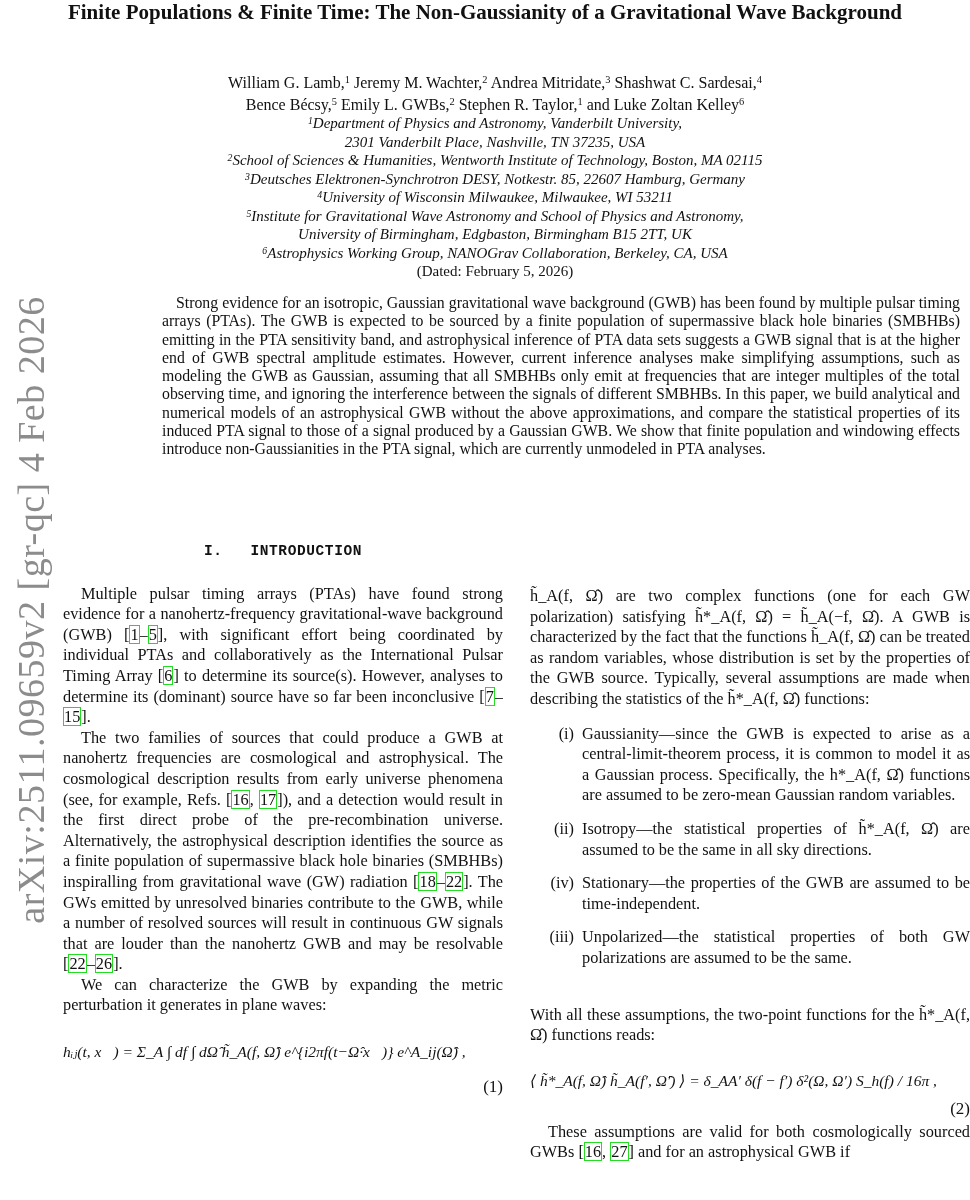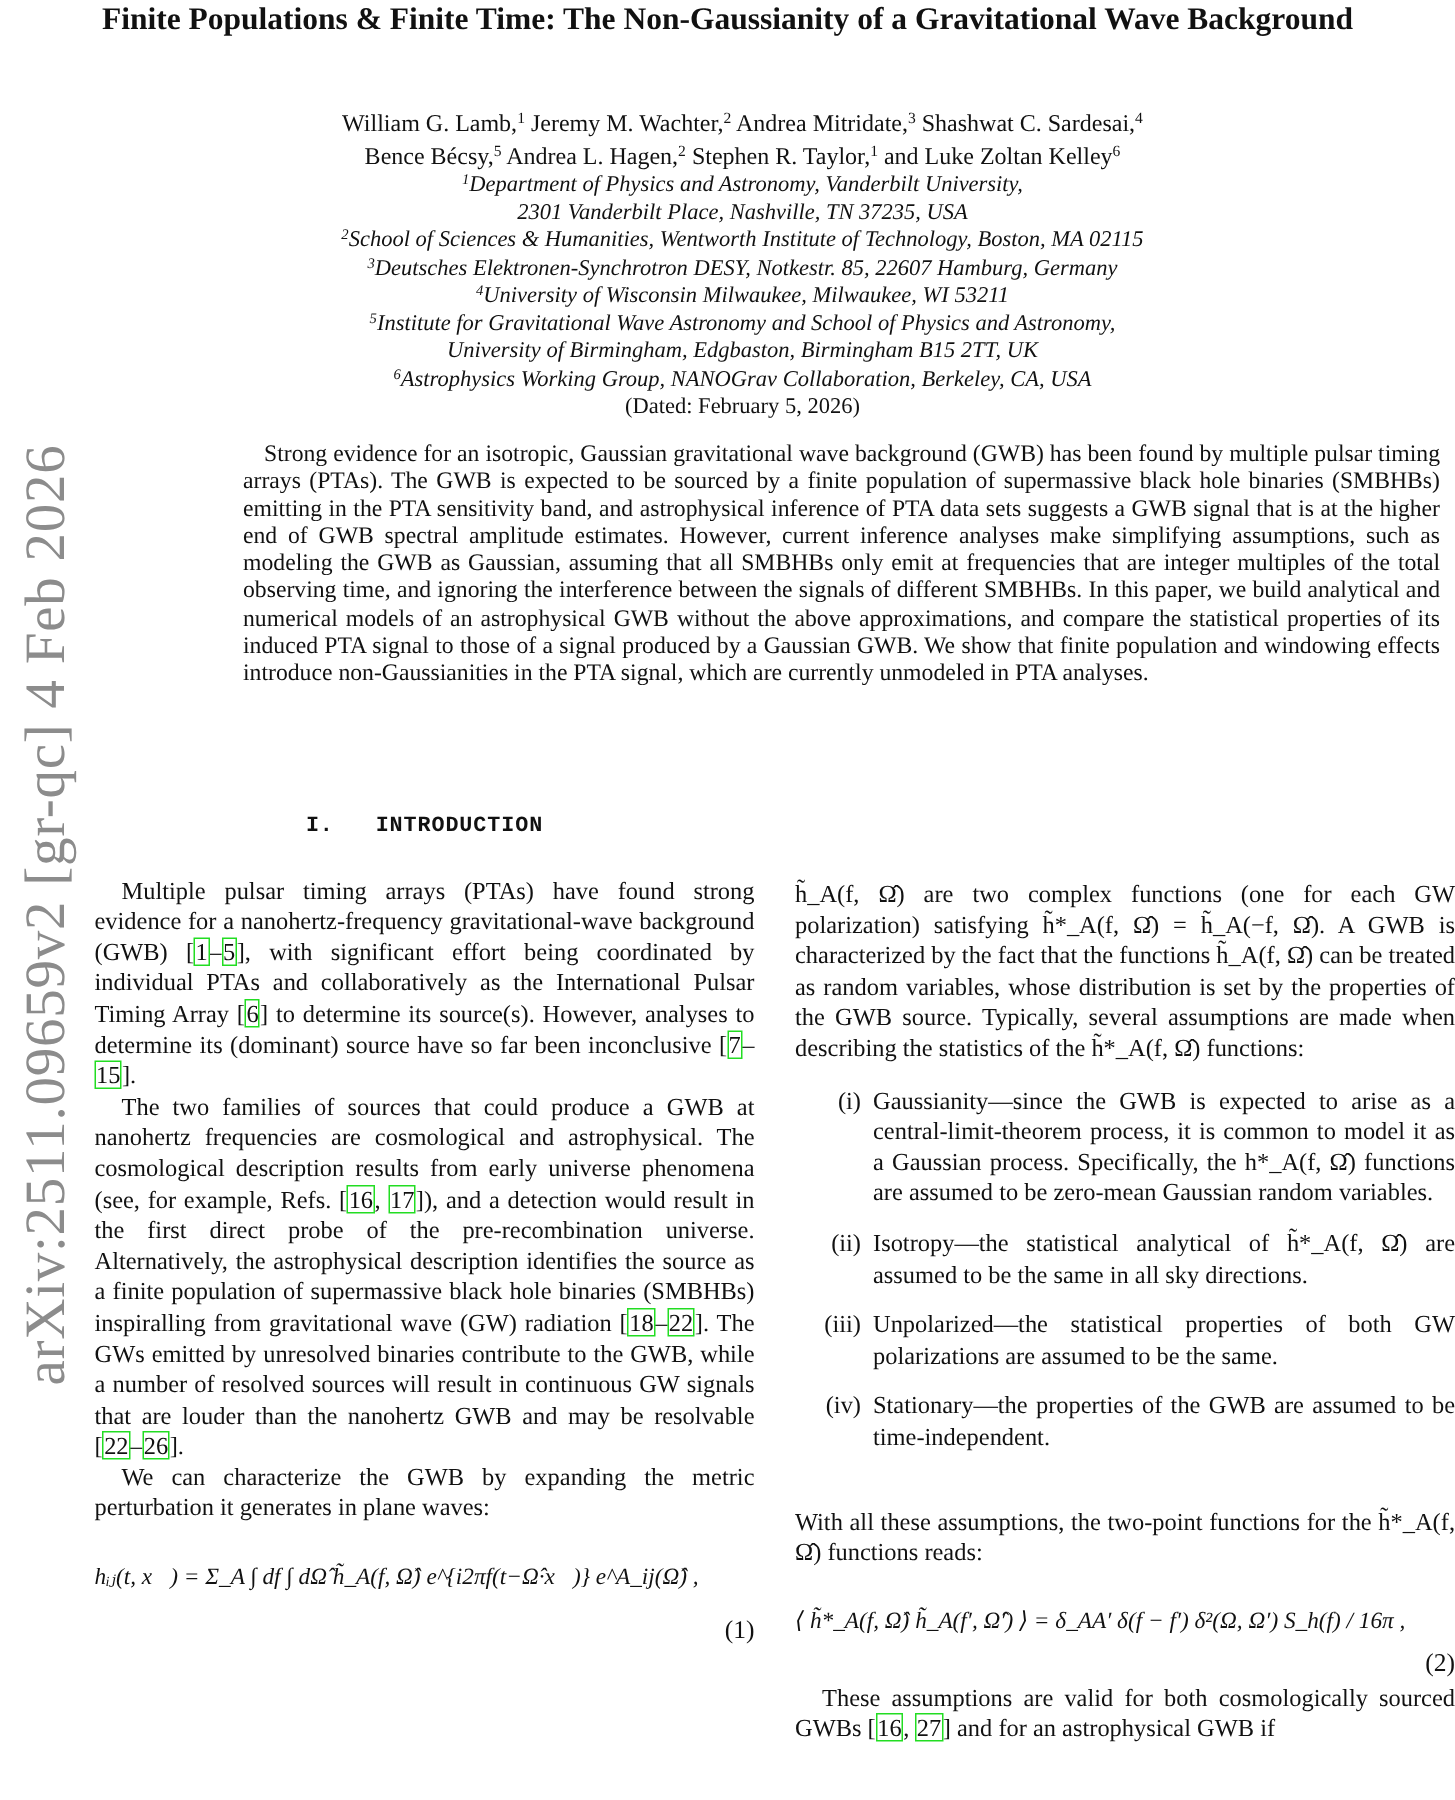--- a/index.html
+++ b/index.html
@@ -87,21 +87,21 @@
 
 <div id="authors">
   <div>
     <span><span>William G. Lamb,</span><sup>1</sup></span>
     <span><span>Jeremy M. Wachter,</span><sup>2</sup></span>
     <span><span>Andrea Mitridate,</span><sup>3</sup></span>
     <span><span>Shashwat C. Sardesai,</span><sup>4</sup></span>
   </div>
   <div>
     <span><span>Bence Bécsy,</span><sup>5</sup></span>
-    <span><span>Andrea L. Hagen,</span><sup>2</sup></span>
+    <span><span>Emily L. GWBs,</span><sup>2</sup></span>
     <span><span>Stephen R. Taylor,</span><sup>1</sup></span>
     <span><span>and Luke Zoltan Kelley</span><sup>6</sup></span>
   </div>
 </div>
 
 <div id="affiliations">
   <div><sup>1</sup><span>Department of Physics and Astronomy, Vanderbilt University,</span></div>
   <div><sup></sup><span>2301 Vanderbilt Place, Nashville, TN 37235, USA</span></div>
   <div><sup>2</sup><span>School of Sciences &amp; Humanities, Wentworth Institute of Technology, Boston, MA 02115</span></div>
   <div><sup>3</sup><span>Deutsches Elektronen-Synchrotron DESY, Notkestr. 85, 22607 Hamburg, Germany</span></div>
@@ -136,29 +136,29 @@
 <div id="col-right" class="col" style="top:550px;">
   <p class="para noindent">h̃_A(f, Ω̂) are two complex functions (one for each GW polarization) satisfying h̃*_A(f, Ω̂) = h̃_A(−f, Ω̂). A GWB is characterized by the fact that the functions h̃_A(f, Ω̂) can be treated as random variables, whose distribution is set by the properties of the GWB source. Typically, several assumptions are made when describing the statistics of the h̃*_A(f, Ω̂) functions:</p>
 
   <ul class="assumptions">
     <li>
       <span class="num">(i)</span>
       <span class="txt">Gaussianity—since the GWB is expected to arise as a central-limit-theorem process, it is common to model it as a Gaussian process. Specifically, the h*_A(f, Ω̂) functions are assumed to be zero-mean Gaussian random variables.</span>
     </li>
     <li>
       <span class="num">(ii)</span>
-      <span class="txt">Isotropy—the statistical analytical of h̃*_A(f, Ω̂) are assumed to be the same in all sky directions.</span>
+      <span class="txt">Isotropy—the statistical properties of h̃*_A(f, Ω̂) are assumed to be the same in all sky directions.</span>
+    </li>
+    <li>
+      <span class="num">(iv)</span>
+      <span class="txt">Stationary—the properties of the GWB are assumed to be time-independent.</span>
     </li>
     <li>
       <span class="num">(iii)</span>
       <span class="txt">Unpolarized—the statistical properties of both GW polarizations are assumed to be the same.</span>
-    </li>
-    <li>
-      <span class="num">(iv)</span>
-      <span class="txt">Stationary—the properties of the GWB are assumed to be time-independent.</span>
     </li>
   </ul>
 
   <p class="para noindent">With all these assumptions, the two-point functions for the h̃*_A(f, Ω̂) functions reads:</p>
 
   <div class="equation">
     <span style="font-size:15.5px;">⟨ h̃*_A(f, Ω̂) h̃_A(f′, Ω̂′) ⟩ = δ_AA′ δ(f − f′) δ²(Ω, Ω′) S_h(f) / 16π ,</span>
     <span class="eqnum" style="bottom:-14px;">(2)</span>
   </div>
   <div style="height:14px;"></div>

